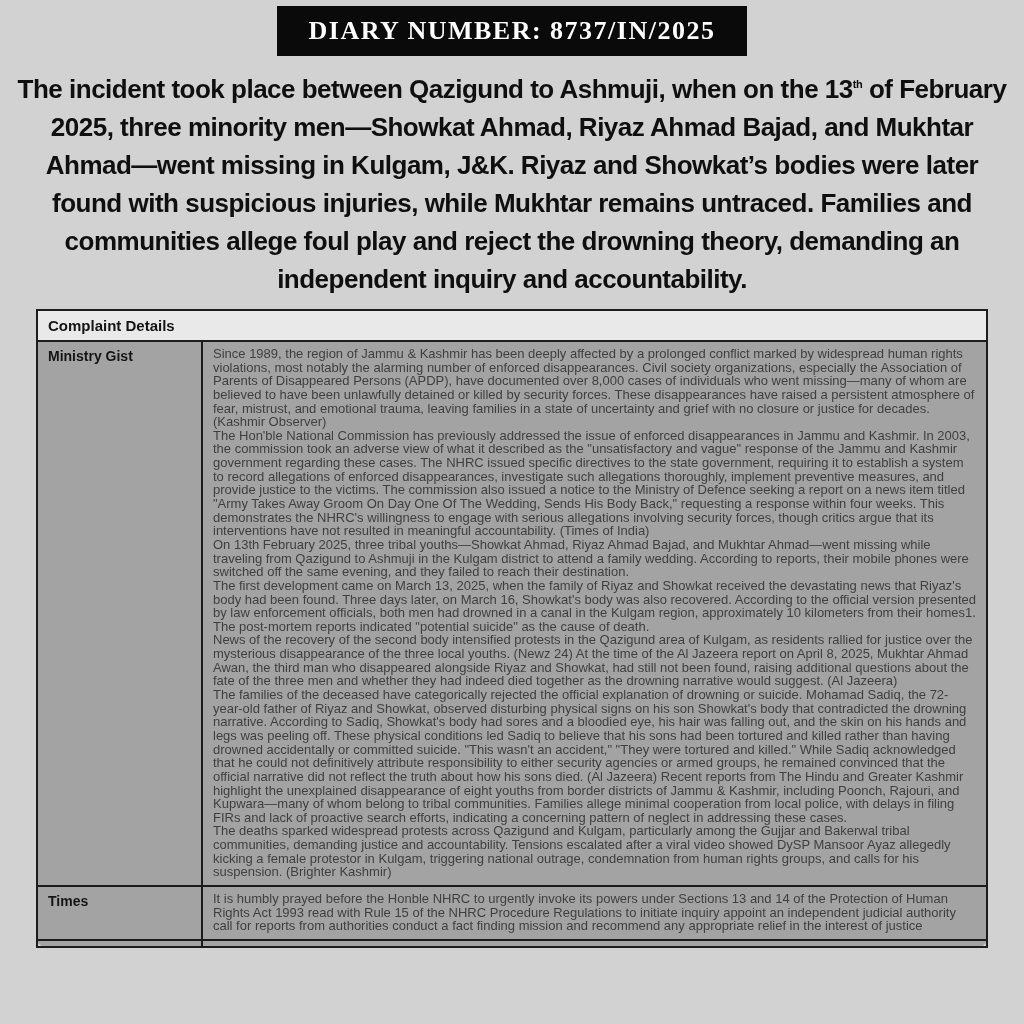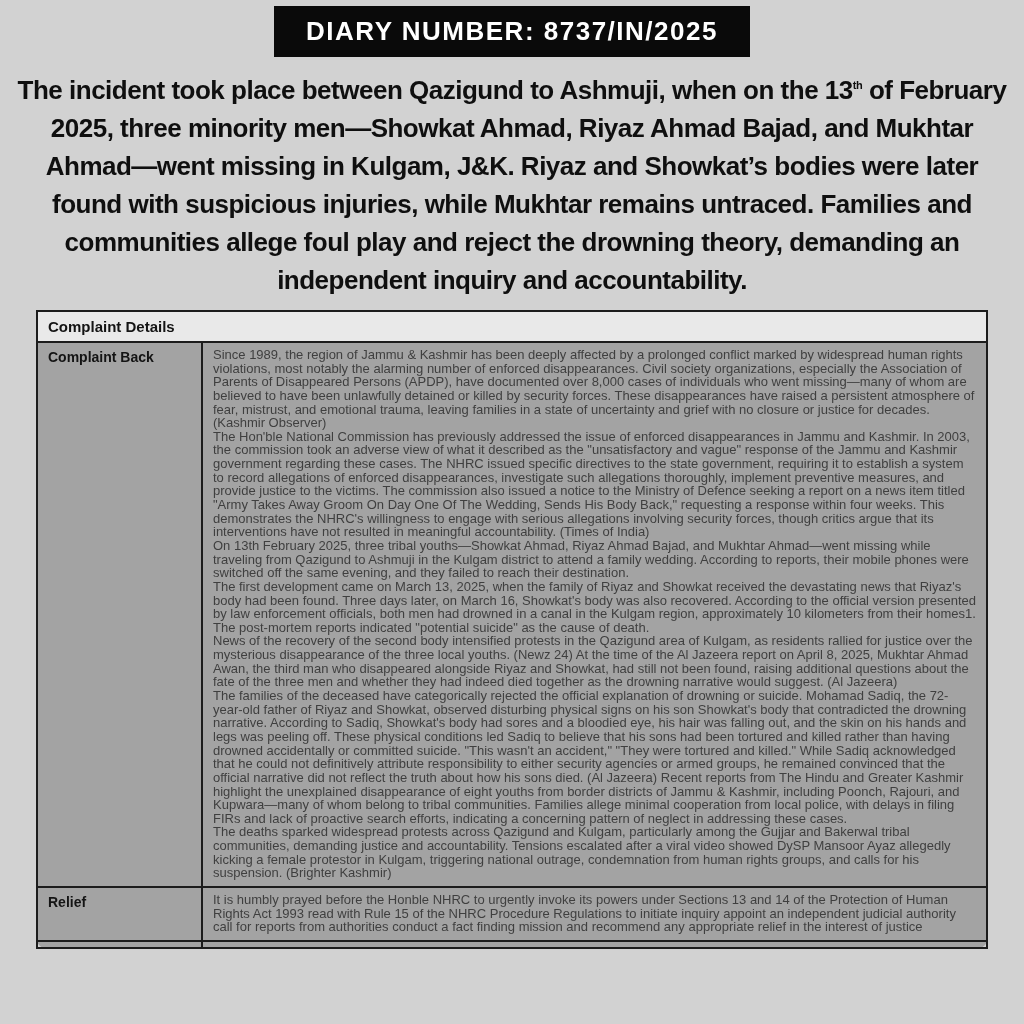--- a/index.html
+++ b/index.html
@@ -15,20 +15,21 @@
     display: table;
     margin: 6px auto 0 auto;
     background: #0a0a0a;
     color: #ffffff;
     font-size: 26px;
     font-weight: bold;
     letter-spacing: 1.5px;
     padding: 10px 32px;
     text-align: center;
     white-space: nowrap;
+    font-family: Liberation Serif, serif;
   }
 
   .intro {
     margin: 14px 12px 0 12px;
     text-align: center;
     font-size: 26px;
     font-weight: bold;
     letter-spacing: -0.5px;
     line-height: 38px;
     color: #0f0f0f;
@@ -85,33 +86,33 @@
   <table class="details">
     <colgroup>
       <col style="width:165px">
       <col>
     </colgroup>
     <tbody>
       <tr>
         <td class="hdr" colspan="2">Complaint Details</td>
       </tr>
       <tr>
-        <td class="lbl">Complaint Back</td>
+        <td class="lbl">Ministry Gist</td>
         <td class="val">
             <div class="para">Since 1989, the region of Jammu &amp; Kashmir has been deeply affected by a prolonged conflict marked by widespread human rights violations, most notably the alarming number of enforced disappearances. Civil society organizations, especially the Association of Parents of Disappeared Persons (APDP), have documented over 8,000 cases of individuals who went missing—many of whom are believed to have been unlawfully detained or killed by security forces. These disappearances have raised a persistent atmosphere of fear, mistrust, and emotional trauma, leaving families in a state of uncertainty and grief with no closure or justice for decades. (Kashmir Observer)</div>
             <div class="para">The Hon'ble National Commission has previously addressed the issue of enforced disappearances in Jammu and Kashmir. In 2003, the commission took an adverse view of what it described as the "unsatisfactory and vague" response of the Jammu and Kashmir government regarding these cases. The NHRC issued specific directives to the state government, requiring it to establish a system to record allegations of enforced disappearances, investigate such allegations thoroughly, implement preventive measures, and provide justice to the victims. The commission also issued a notice to the Ministry of Defence seeking a report on a news item titled "Army Takes Away Groom On Day One Of The Wedding, Sends His Body Back," requesting a response within four weeks. This demonstrates the NHRC's willingness to engage with serious allegations involving security forces, though critics argue that its interventions have not resulted in meaningful accountability. (Times of India)</div>
             <div class="para">On 13th February 2025, three tribal youths—Showkat Ahmad, Riyaz Ahmad Bajad, and Mukhtar Ahmad—went missing while traveling from Qazigund to Ashmuji in the Kulgam district to attend a family wedding. According to reports, their mobile phones were switched off the same evening, and they failed to reach their destination.</div>
             <div class="para">The first development came on March 13, 2025, when the family of Riyaz and Showkat received the devastating news that Riyaz's body had been found. Three days later, on March 16, Showkat's body was also recovered. According to the official version presented by law enforcement officials, both men had drowned in a canal in the Kulgam region, approximately 10 kilometers from their homes1. The post-mortem reports indicated "potential suicide" as the cause of death.</div>
             <div class="para">News of the recovery of the second body intensified protests in the Qazigund area of Kulgam, as residents rallied for justice over the mysterious disappearance of the three local youths. (Newz 24) At the time of the Al Jazeera report on April 8, 2025, Mukhtar Ahmad Awan, the third man who disappeared alongside Riyaz and Showkat, had still not been found, raising additional questions about the fate of the three men and whether they had indeed died together as the drowning narrative would suggest. (Al Jazeera)</div>
             <div class="para">The families of the deceased have categorically rejected the official explanation of drowning or suicide. Mohamad Sadiq, the 72-year-old father of Riyaz and Showkat, observed disturbing physical signs on his son Showkat's body that contradicted the drowning narrative. According to Sadiq, Showkat's body had sores and a bloodied eye, his hair was falling out, and the skin on his hands and legs was peeling off. These physical conditions led Sadiq to believe that his sons had been tortured and killed rather than having drowned accidentally or committed suicide. "This wasn't an accident," "They were tortured and killed." While Sadiq acknowledged that he could not definitively attribute responsibility to either security agencies or armed groups, he remained convinced that the official narrative did not reflect the truth about how his sons died. (Al Jazeera) Recent reports from The Hindu and Greater Kashmir highlight the unexplained disappearance of eight youths from border districts of Jammu &amp; Kashmir, including Poonch, Rajouri, and Kupwara—many of whom belong to tribal communities. Families allege minimal cooperation from local police, with delays in filing FIRs and lack of proactive search efforts, indicating a concerning pattern of neglect in addressing these cases.</div>
             <div class="para">The deaths sparked widespread protests across Qazigund and Kulgam, particularly among the Gujjar and Bakerwal tribal communities, demanding justice and accountability. Tensions escalated after a viral video showed DySP Mansoor Ayaz allegedly kicking a female protestor in Kulgam, triggering national outrage, condemnation from human rights groups, and calls for his suspension. (Brighter Kashmir)</div>
           </td>
       </tr>
       <tr>
-        <td class="lbl">Relief</td>
+        <td class="lbl">Times</td>
         <td class="val">
             <div class="para">It is humbly prayed before the Honble NHRC to urgently invoke its powers under Sections 13 and 14 of the Protection of Human Rights Act 1993 read with Rule 15 of the NHRC Procedure Regulations to initiate inquiry appoint an independent judicial authority call for reports from authorities conduct a fact finding mission and recommend any appropriate relief in the interest of justice</div>
           </td>
       </tr>
       <tr class="stub">
         <td></td>
         <td></td>
       </tr>
     </tbody>
   </table>

